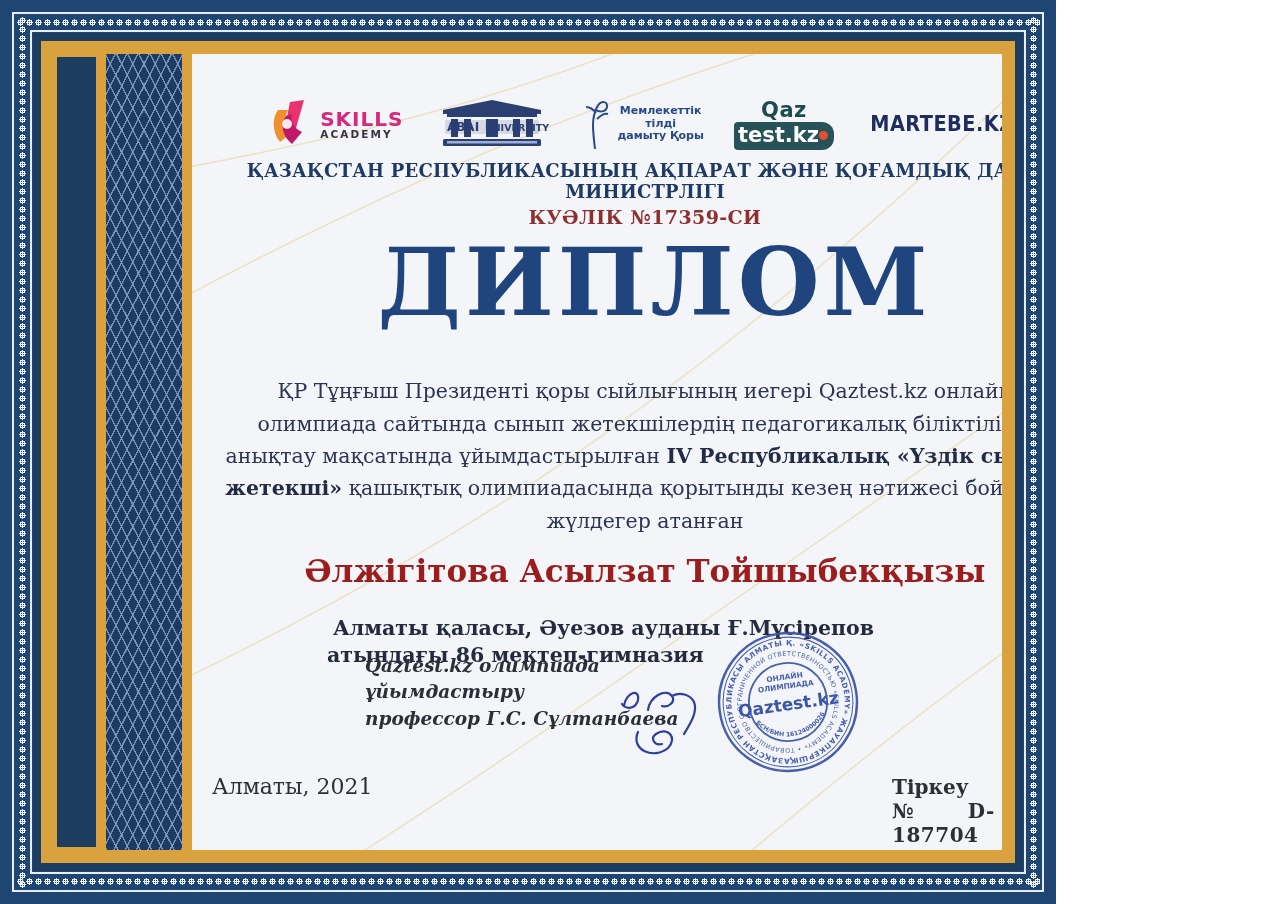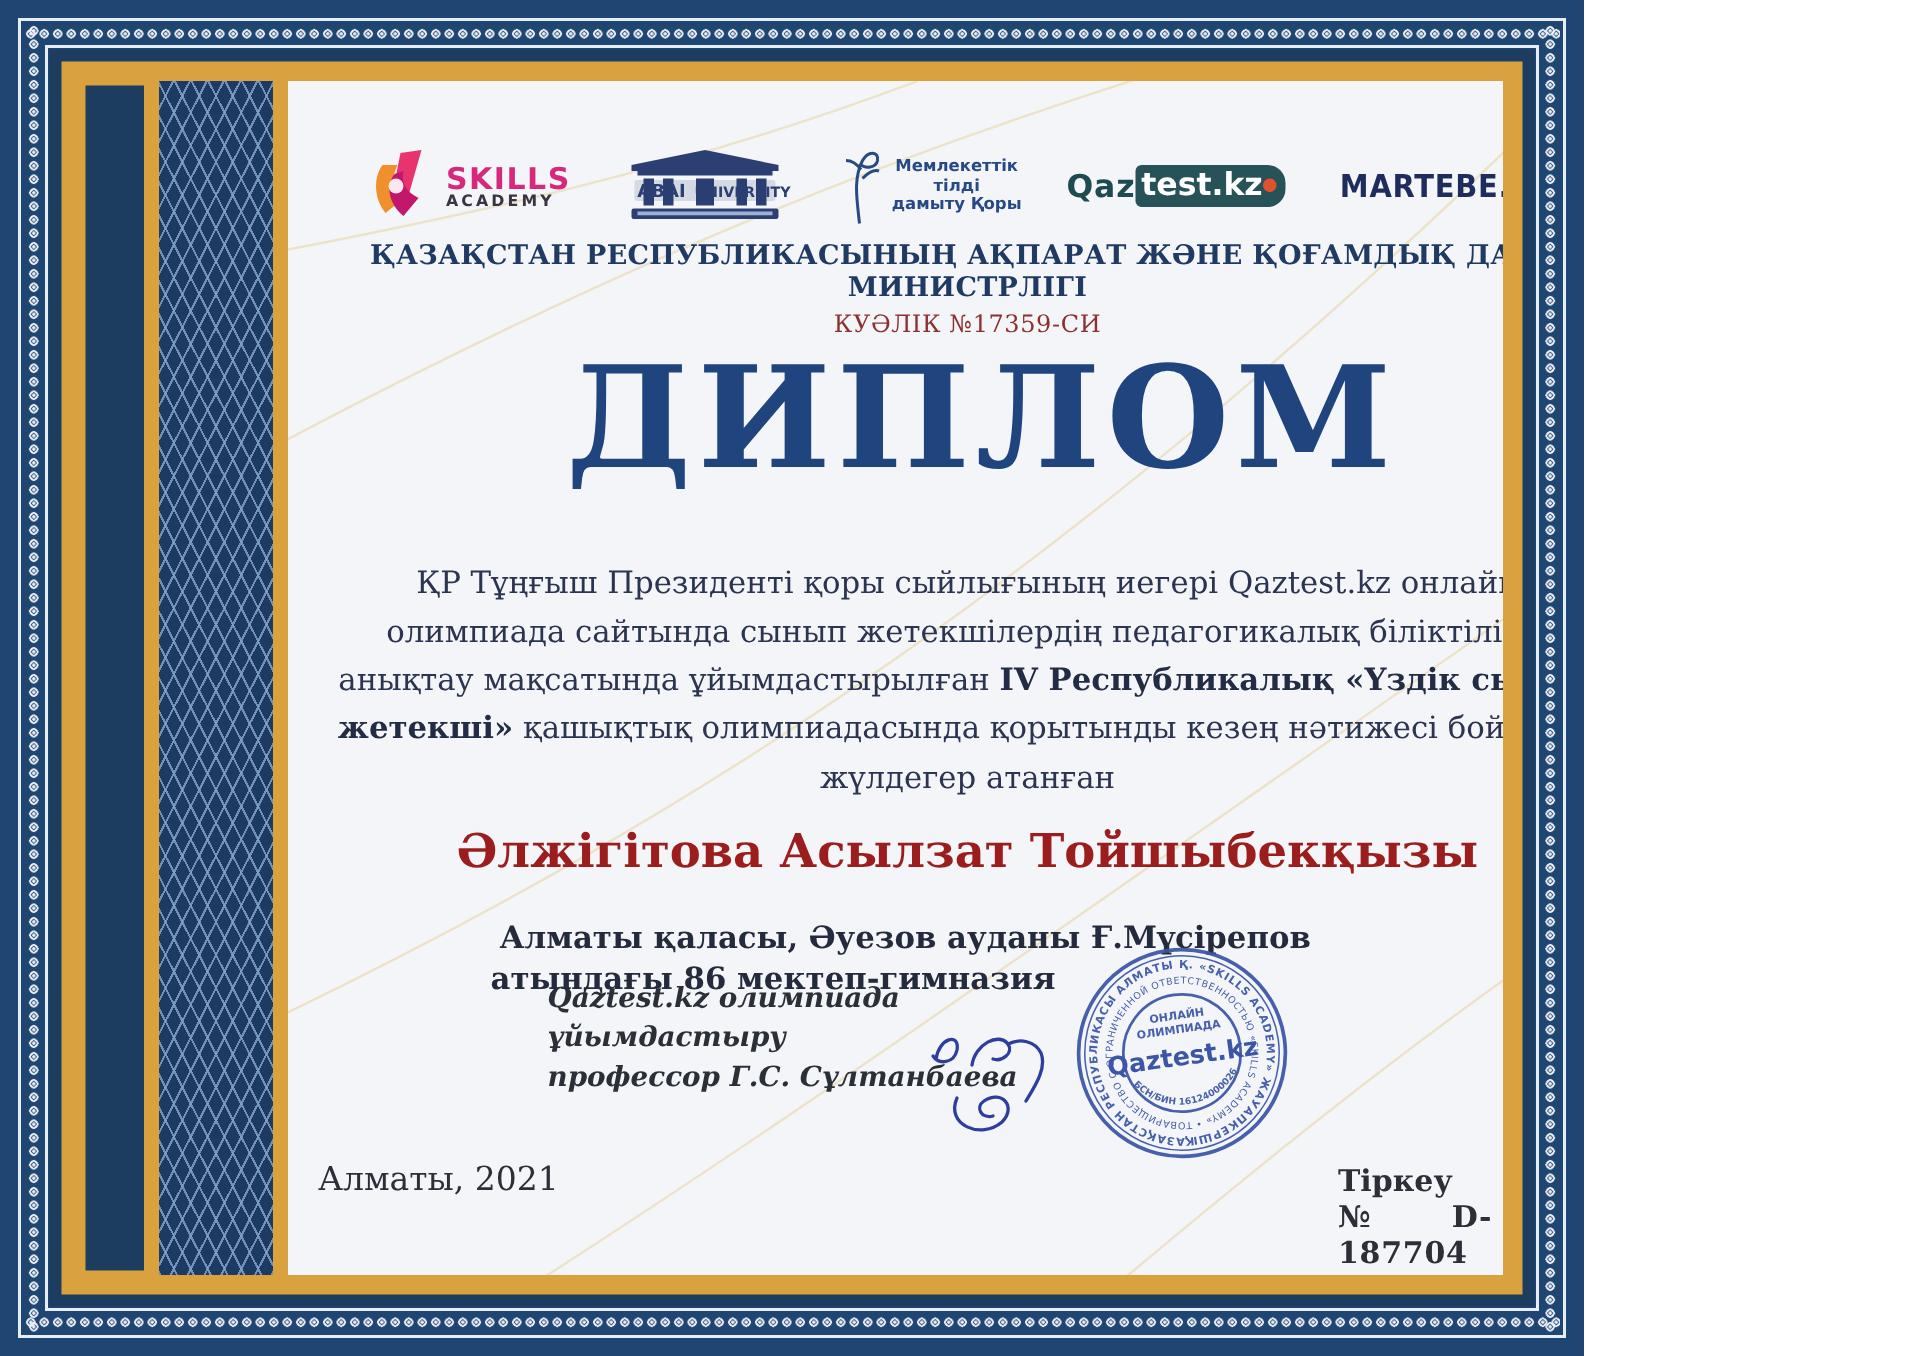--- a/index.html
+++ b/index.html
@@ -33,28 +33,28 @@
   .guilloche{position:absolute;inset:0;z-index:0;}
   .textcol{position:relative;z-index:1;width:906px;}
   
   .logos{margin-top:38px;height:64px;display:flex;align-items:center;justify-content:center;gap:30px;
          font-family:"DejaVu Sans","Liberation Sans",sans-serif;}
   .logo{display:flex;align-items:center;gap:6px;}
   .skills-text{line-height:1;}
   .skills-line1{font-size:20px;font-weight:bold;color:#d6297c;letter-spacing:1px;}
   .skills-line2{font-size:10.5px;font-weight:bold;color:#3a3442;letter-spacing:2.1px;}
   .til-text{font-size:11px;font-weight:bold;color:#274a86;text-align:center;line-height:1.15;}
-  .qaz-wrap{display:flex;align-items:center;font-weight:bold;font-size:21px;}
+  .qaz-wrap{display:flex;align-items:center;font-weight:bold;font-size:21px;flex-direction:column;}
   .qaz-prefix{color:#1d4b50;letter-spacing:.5px;}
   .qaz-pill{background:#275257;color:#fff;border-radius:4px 12px 12px 4px;padding:1px 6px 3px 4px;display:flex;align-items:center;gap:0;}
   .qaz-dot{width:9px;height:9px;border-radius:50%;background:#e2512e;display:inline-block;}
   .martebe{font-size:21px;font-weight:bold;color:#1e2d5e;letter-spacing:.5px;transform:scaleX(.92);}
   
   .ministry{margin-top:4px;text-align:center;font-size:18px;font-weight:bold;color:#1f3a63;letter-spacing:.2px;}
-  .kualik{margin-top:4px;text-align:center;font-size:16px;font-weight:normal;color:#8e3030;letter-spacing:.4px;}
+  .kualik{margin-top:4px;text-align:center;font-size:19px;font-weight:bold;color:#8e3030;letter-spacing:.4px;}
   .title{margin-top:2px;text-align:center;font-size:94px;line-height:1.12;font-weight:bold;color:#20457e;letter-spacing:4px;padding-left:19px;}
   .degree{margin-top:2px;text-align:center;font-size:30px;font-weight:bold;color:#a02a2a;}
   .bodytext{width:846px;margin:40px auto 0;text-align:center;font-size:20.5px;line-height:1.58;color:#2b3450;}
   .bodytext b{color:#232c45;}
   .recipient{margin-top:16px;text-align:center;font-size:31px;font-weight:bold;color:#9b1d1d;}
   .school{width:636px;margin:26px auto 0;text-align:left;text-indent:6px;font-size:20.5px;font-weight:bold;
           color:#242b3d;line-height:1.3;}
   
   .committee{position:absolute;left:173px;top:599px;width:345px;font-style:italic;font-weight:bold;
              font-size:18.5px;line-height:1.42;color:#2a2f38;z-index:2;}

